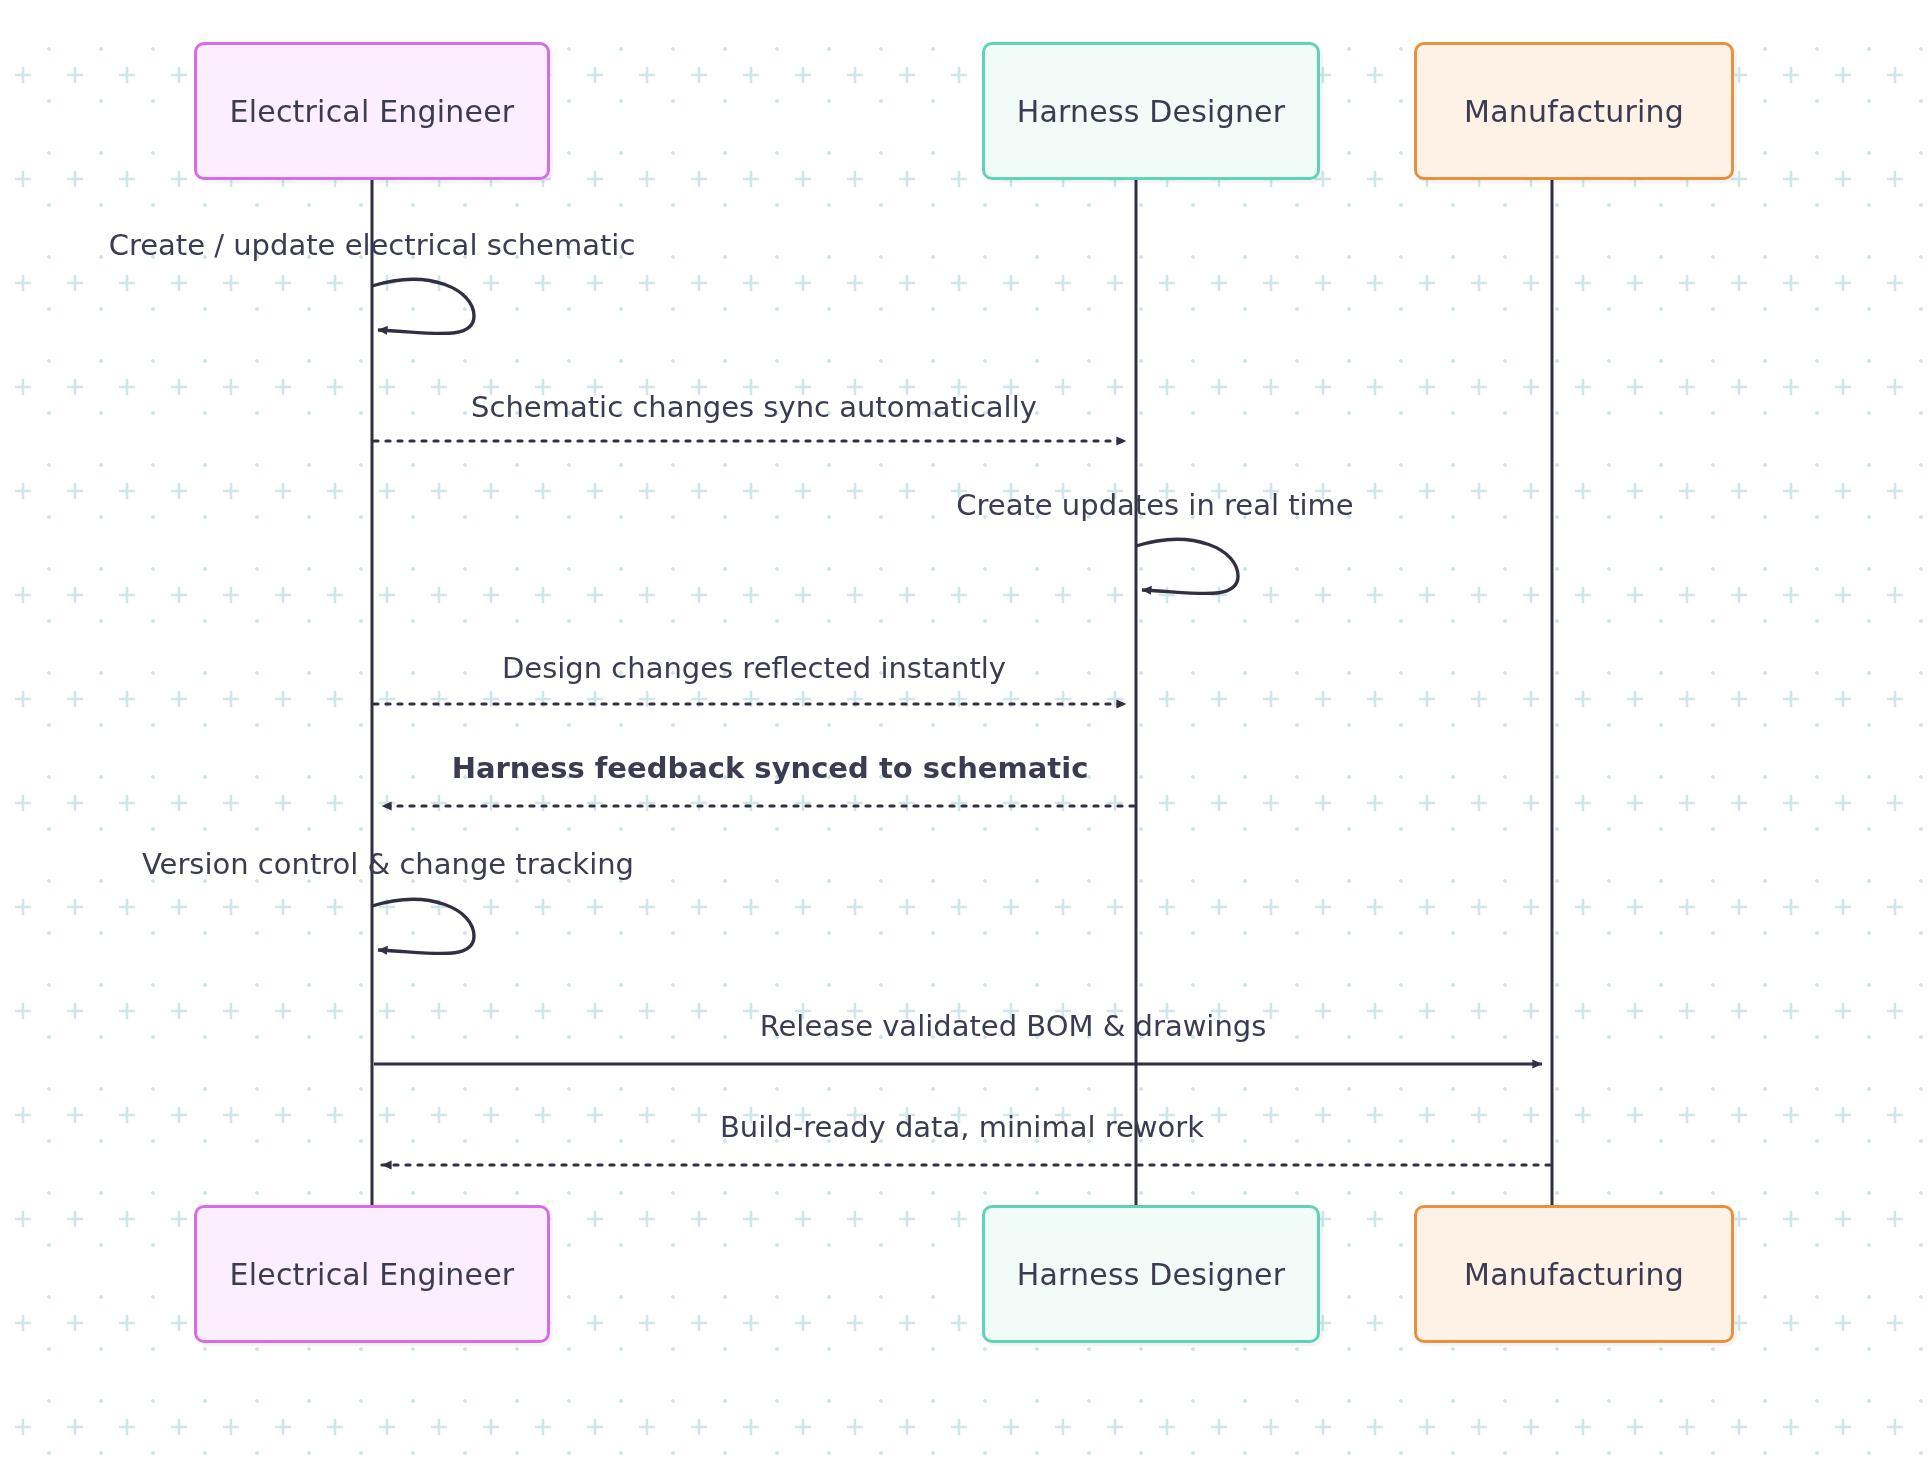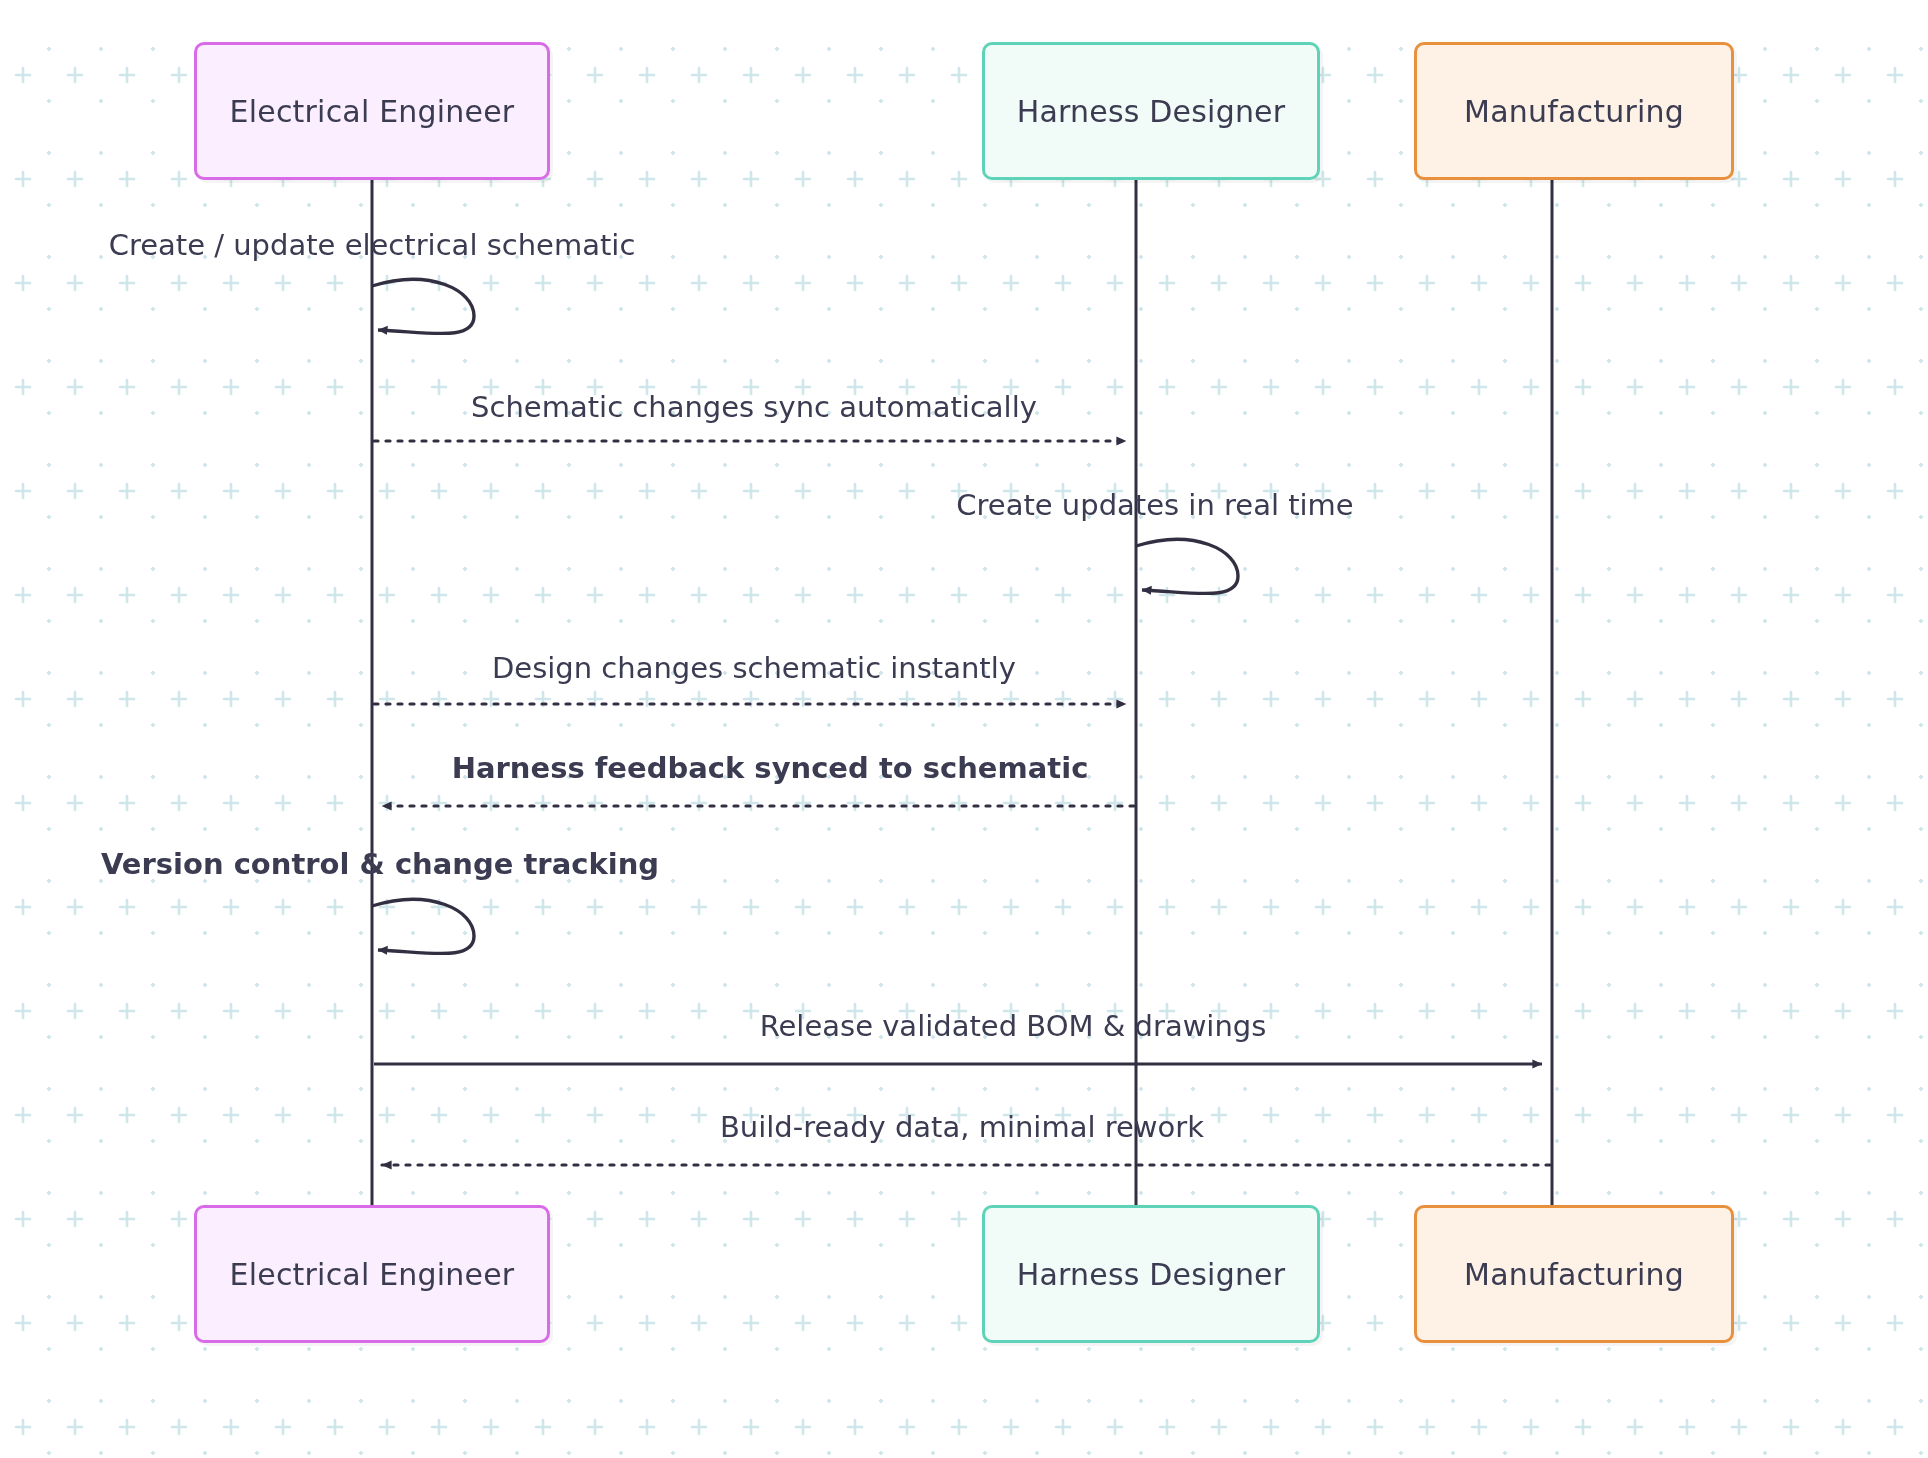--- a/index.html
+++ b/index.html
@@ -149,25 +149,25 @@
   <div class="actor-box" style="left:1414px; top:42px; width:320px; height:138px; border-color:#e8903c; background:#fef2e6;">
     <span class="actor-label">Manufacturing</span>
   </div>
 
   <div class="msg-label" style="left:754px; top:390px;">Schematic changes sync automatically</div>
 
   <div class="msg-label" style="left:372px; top:228px;">Create / update electrical schematic</div>
 
   <div class="msg-label" style="left:1155px; top:488px;">Create updates in real time</div>
 
-  <div class="msg-label" style="left:754px; top:651px;">Design changes schematic instantly</div>
+  <div class="msg-label" style="left:754px; top:651px;">Design changes reflected instantly</div>
 
   <div class="msg-label" style="left:770px; top:751px;font-weight:bold;">Harness feedback synced to schematic</div>
 
-  <div class="msg-label" style="left:380px; top:847px;font-weight:bold;">Version control &amp; change tracking</div>
+  <div class="msg-label" style="left:388px; top:847px;">Version control &amp; change tracking</div>
 
   <div class="msg-label" style="left:1013px; top:1009px;">Release validated BOM &amp; drawings</div>
 
   <div class="msg-label" style="left:962px; top:1110px;">Build-ready data, minimal rework</div>
 
   <div class="actor-box" style="left:194px; top:1205px; width:356px; height:138px; border-color:#d96ae8; background:#fbefff;">
     <span class="actor-label">Electrical Engineer</span>
   </div>
 
   <div class="actor-box" style="left:982px; top:1205px; width:338px; height:138px; border-color:#5fd3b8; background:#f1fbf7;">

